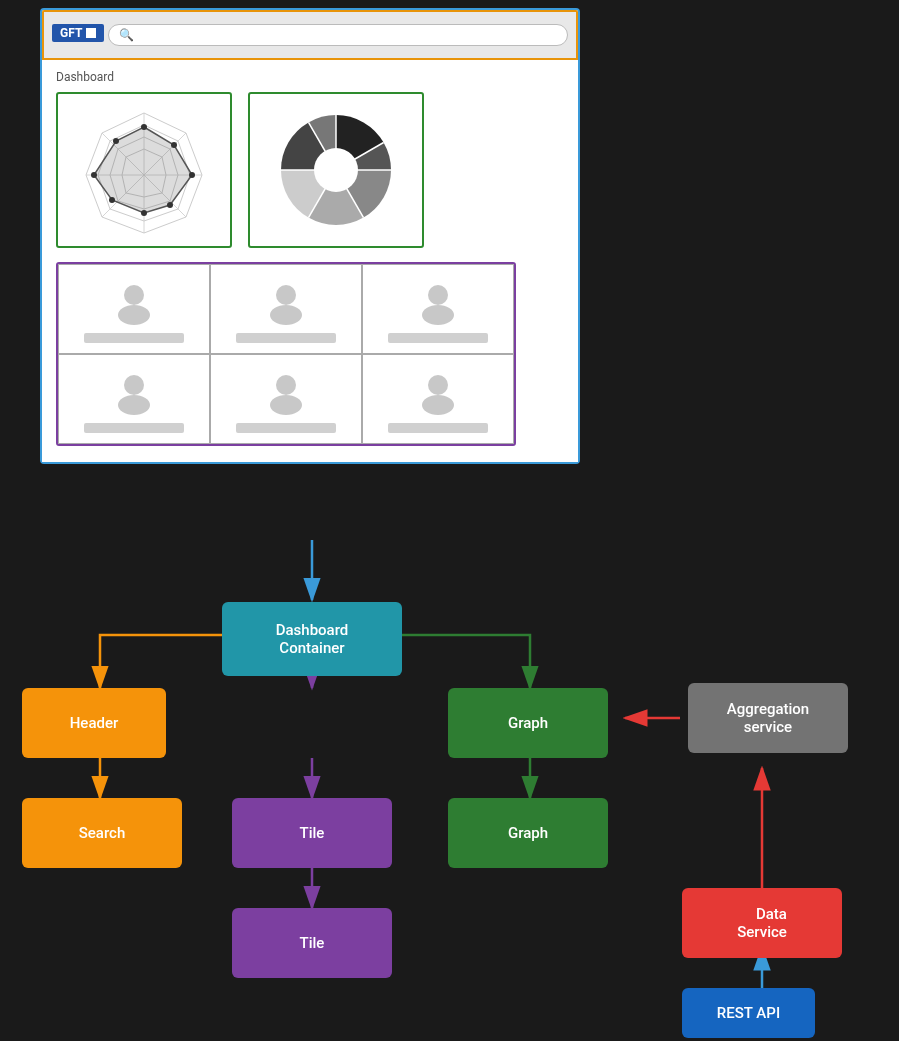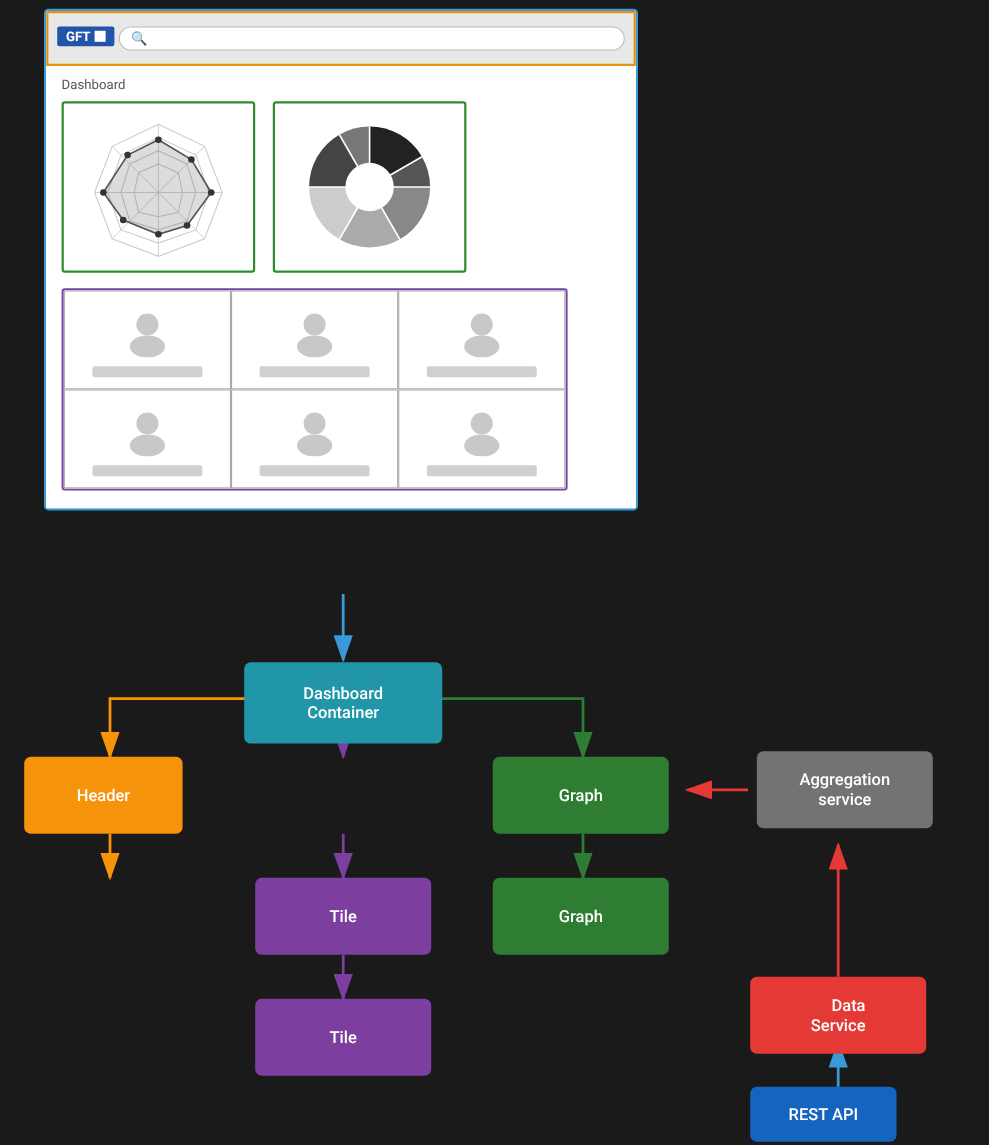--- a/index.html
+++ b/index.html
@@ -342,20 +342,23 @@
 
   <div class="arch-box" style="left:222px; top:62px; width:180px; height:74px; background:#2196a8;">
     <span style="white-space:pre-line; text-align:center;">Dashboard
 Container</span>
   </div>
 
   <div class="arch-box" style="left:22px; top:148px; width:144px; height:70px; background:#f5930a;">
     <span>Header</span>
   </div>
 
+  <div class="arch-box" style="left:22px; top:258px; width:160px; height:70px; background:#f5930a;">
+    <span>Search</span>
+  </div>
 
 
   <div class="arch-box" style="left:232px; top:258px; width:160px; height:70px; background:#7c3fa0;">
     <span>Tile</span>
   </div>
 
   <div class="arch-box" style="left:232px; top:368px; width:160px; height:70px; background:#7c3fa0;">
     <span>Tile</span>
   </div>
 

